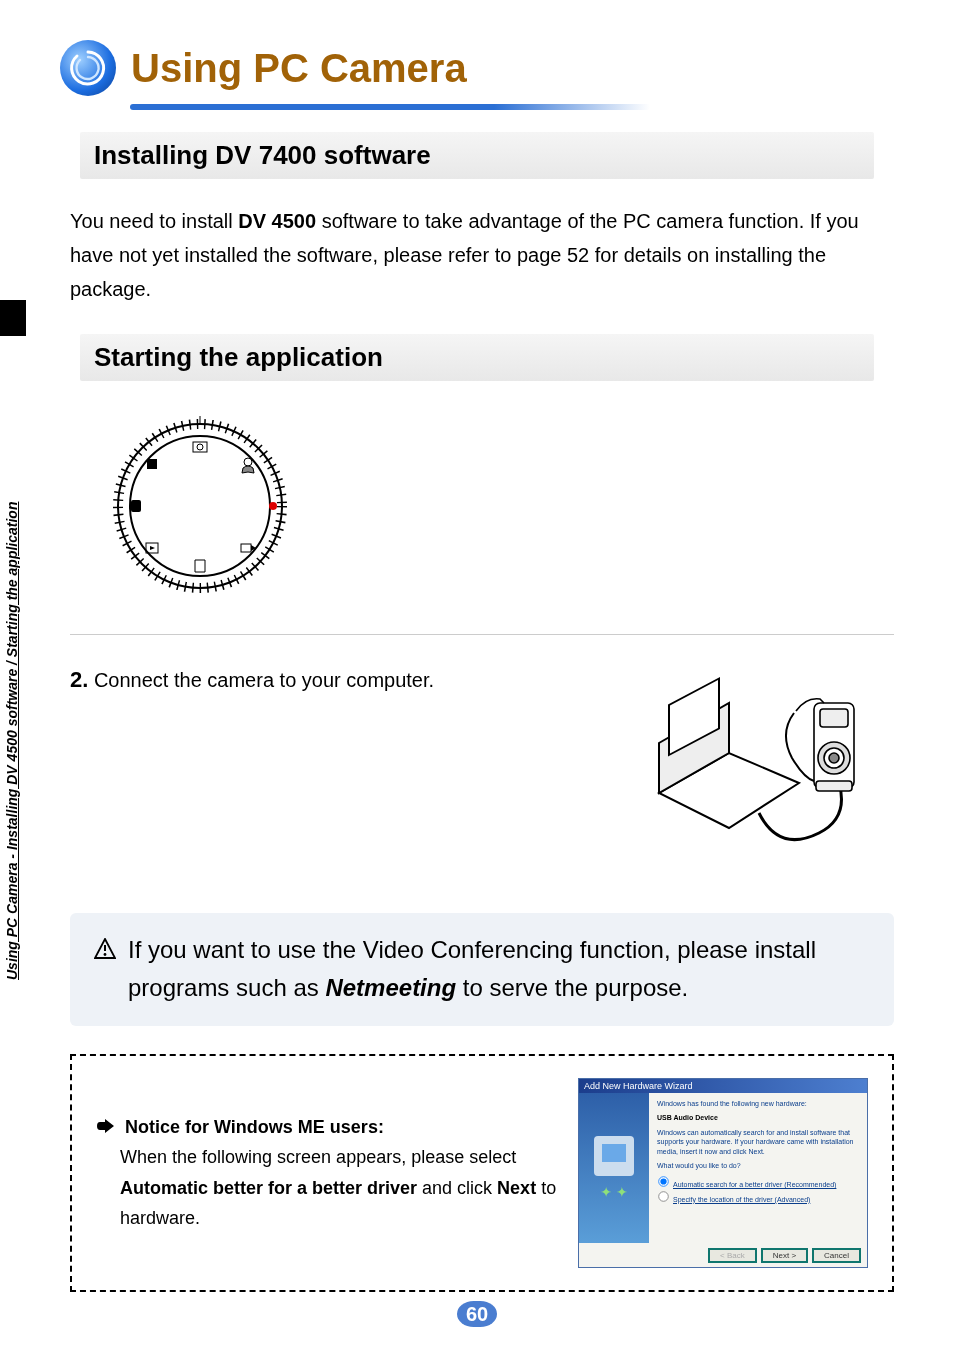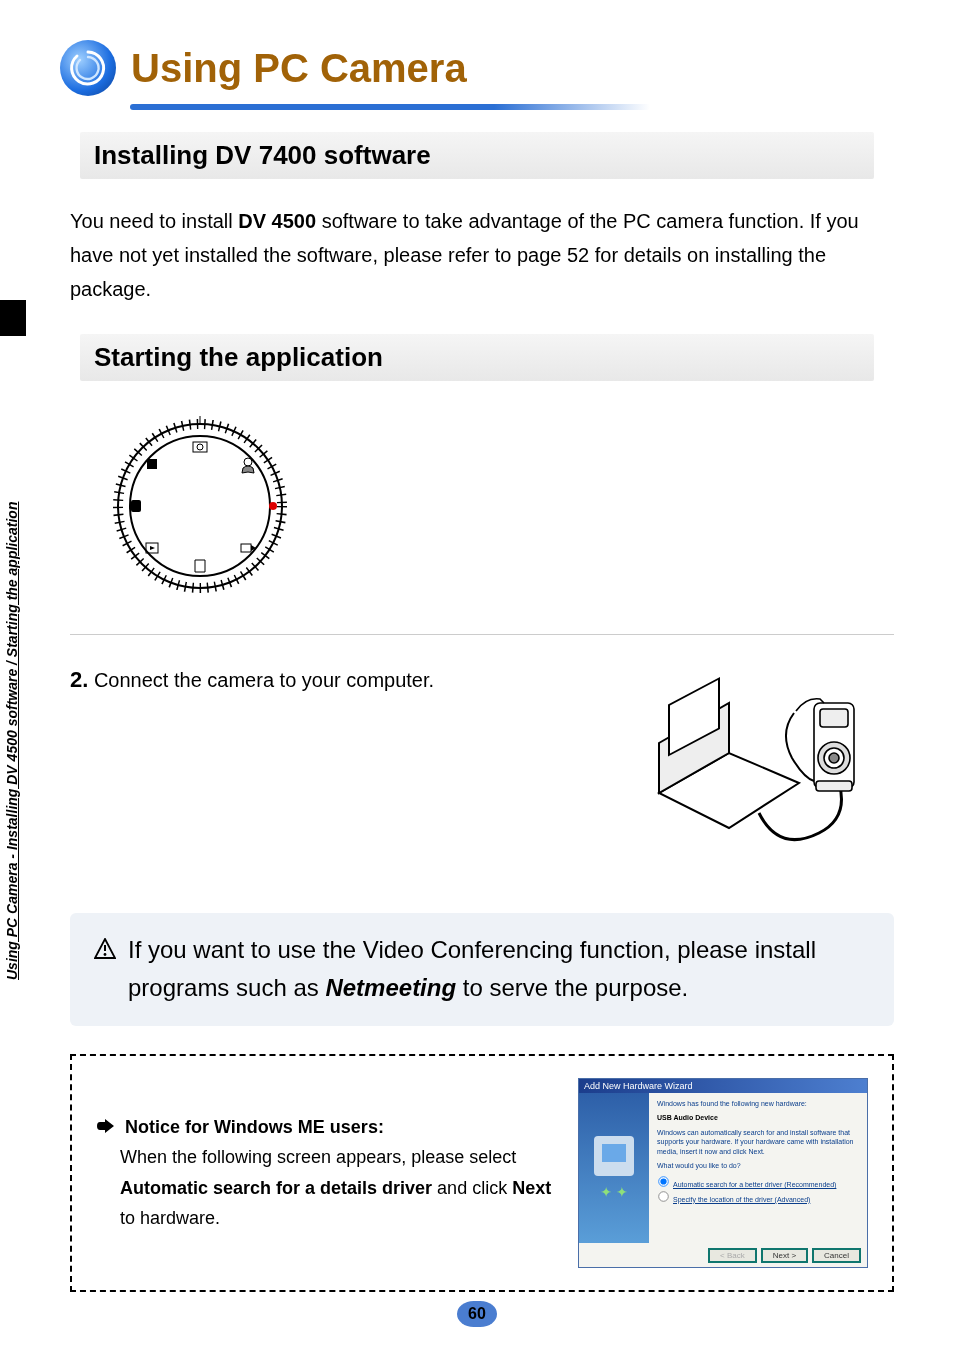--- a/index.html
+++ b/index.html
@@ -184,23 +184,23 @@
   .wizard-buttons button:disabled { color:#aaa; }
   .page-number-wrap {
     position:absolute;
     bottom:18px;
     left:0; right:0;
     display:flex;
     justify-content:center;
   }
   .page-number {
     background:#4a7dd0;
-    color:#000000;
+    color:#ffffff;
     font-weight:bold;
-    font-size:16px;
+    font-size:20px;
     border-radius:50%/60%;
     width:40px;height:26px;
     display:flex;align-items:center;justify-content:center;
   }
   .side-tab-black {
     position:absolute;
     left:0; top:300px;
     width:26px; height:36px;
     background:#000;
   }
@@ -360,21 +360,21 @@
 
     <div class="dashed-box">
       <div class="dashed-text">
         <span class="point-icon">
           <svg viewBox="0 0 20 18">
               <path d="M1 9 Q1 5 4 5 L9 5 L9 2 L18 9 L9 16 L9 13 L4 13 Q1 13 1 9 Z" fill="#000"></path>
             </svg>
         </span>
         <span class="bold">Notice for Windows ME users:</span><br>
         <span style="display:inline-block;padding-left:24px;">
-          <span>When the following screen appears, please select </span><span class="bold">Automatic search for a details driver</span><span> and click </span><span class="bold">Next</span><span> to hardware.</span>
+          <span>When the following screen appears, please select </span><span class="bold">Automatic better for a better driver</span><span> and click </span><span class="bold">Next</span><span> to hardware.</span>
         </span>
       </div>
       <div class="wizard-img">
         <div class="wizard-title">Add New Hardware Wizard</div>
         <div class="wizard-body">
           <div class="wizard-left">
             <div class="pc-icon"></div>
             <div class="gears">✦ ✦</div>
           </div>
           <div class="wizard-right">

